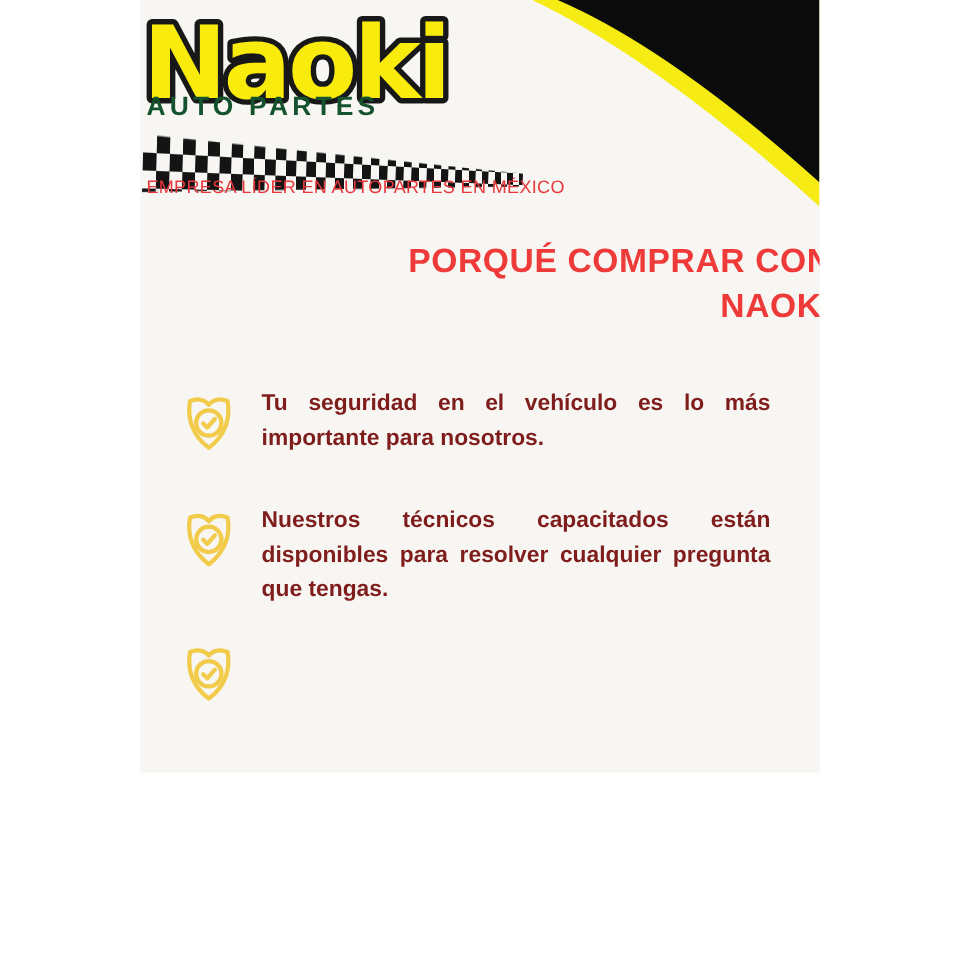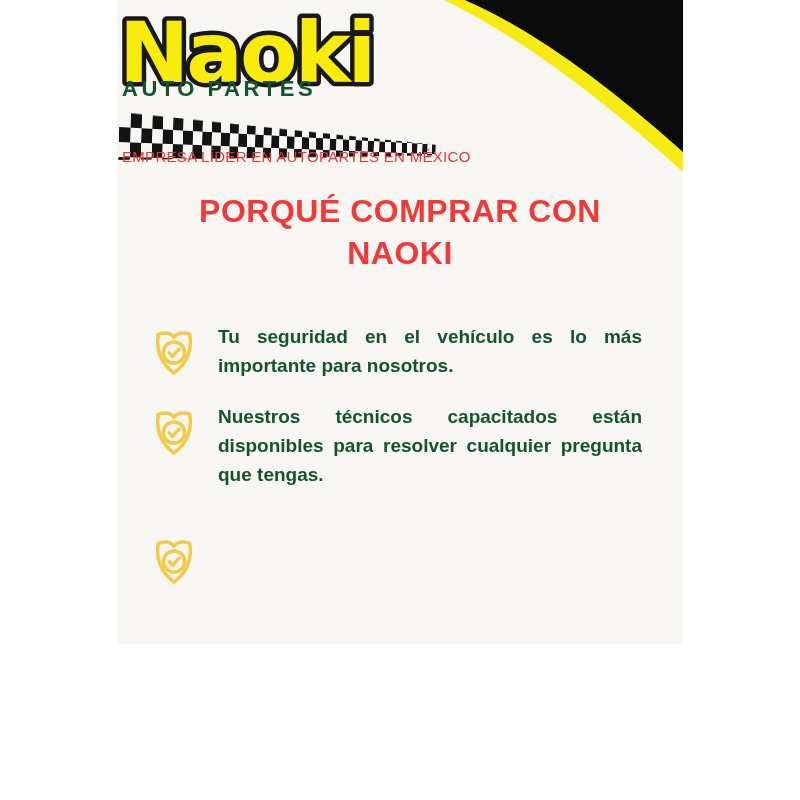--- a/index.html
+++ b/index.html
@@ -20,31 +20,31 @@
   .flag{position:absolute;left:2px;top:112px;width:640px;height:48px;
         background:conic-gradient(#141414 90deg,transparent 90deg 180deg,#141414 180deg 270deg,transparent 270deg);
         background-size:30px 30px;
         clip-path:polygon(0 0,100% 32%,100% 66%,0 100%);
         transform-origin:left center;
         transform:perspective(750px) rotateY(40deg) rotate(2deg);}
   .tagline{position:absolute;left:5px;top:148px;font-size:15px;font-weight:normal;
            color:#e8373c;letter-spacing:.3px;white-space:nowrap;}
 
   
-  .heading{position:absolute;left:0;top:190px;width:566px;margin:0;text-align:center;
-           font-size:32px;font-weight:bold;line-height:1.32;letter-spacing:.5px;color:#ee3b3a;}
+  .heading{position:absolute;left:0;top:190px;width:566px;margin:10px;text-align:right;
+           font-size:28px;font-weight:bold;line-height:1.32;letter-spacing:.5px;color:#ee3b3a;}
 
   
   .benefits{position:absolute;left:30px;top:323px;width:500px;}
   .benefit{position:absolute;left:0;display:flex;align-items:flex-start;}
   .benefit.b0{top:0;}
-  .benefit.b1{top:80px;}
+  .benefit.b1{top:97px;}
   .benefit.b2{top:209px;}
   .shield{width:54px;height:60px;flex:0 0 54px;margin-right:17px;margin-top:2px;display:block;}
-  .benefit p{margin:0;width:424px;font-size:19px;font-weight:bold;color:#14532d;
+  .benefit p{margin:0;width:424px;font-size:19px;font-weight:bold;color:#7f1d1d;
              line-height:1.52;text-align:justify;}
 
   
   .footer-deco{position:absolute;left:0;bottom:0;width:566px;height:150px;display:block;}
 </style>
 </head>
 <body>
 
 <div class="canvas">
   <div class="page">

